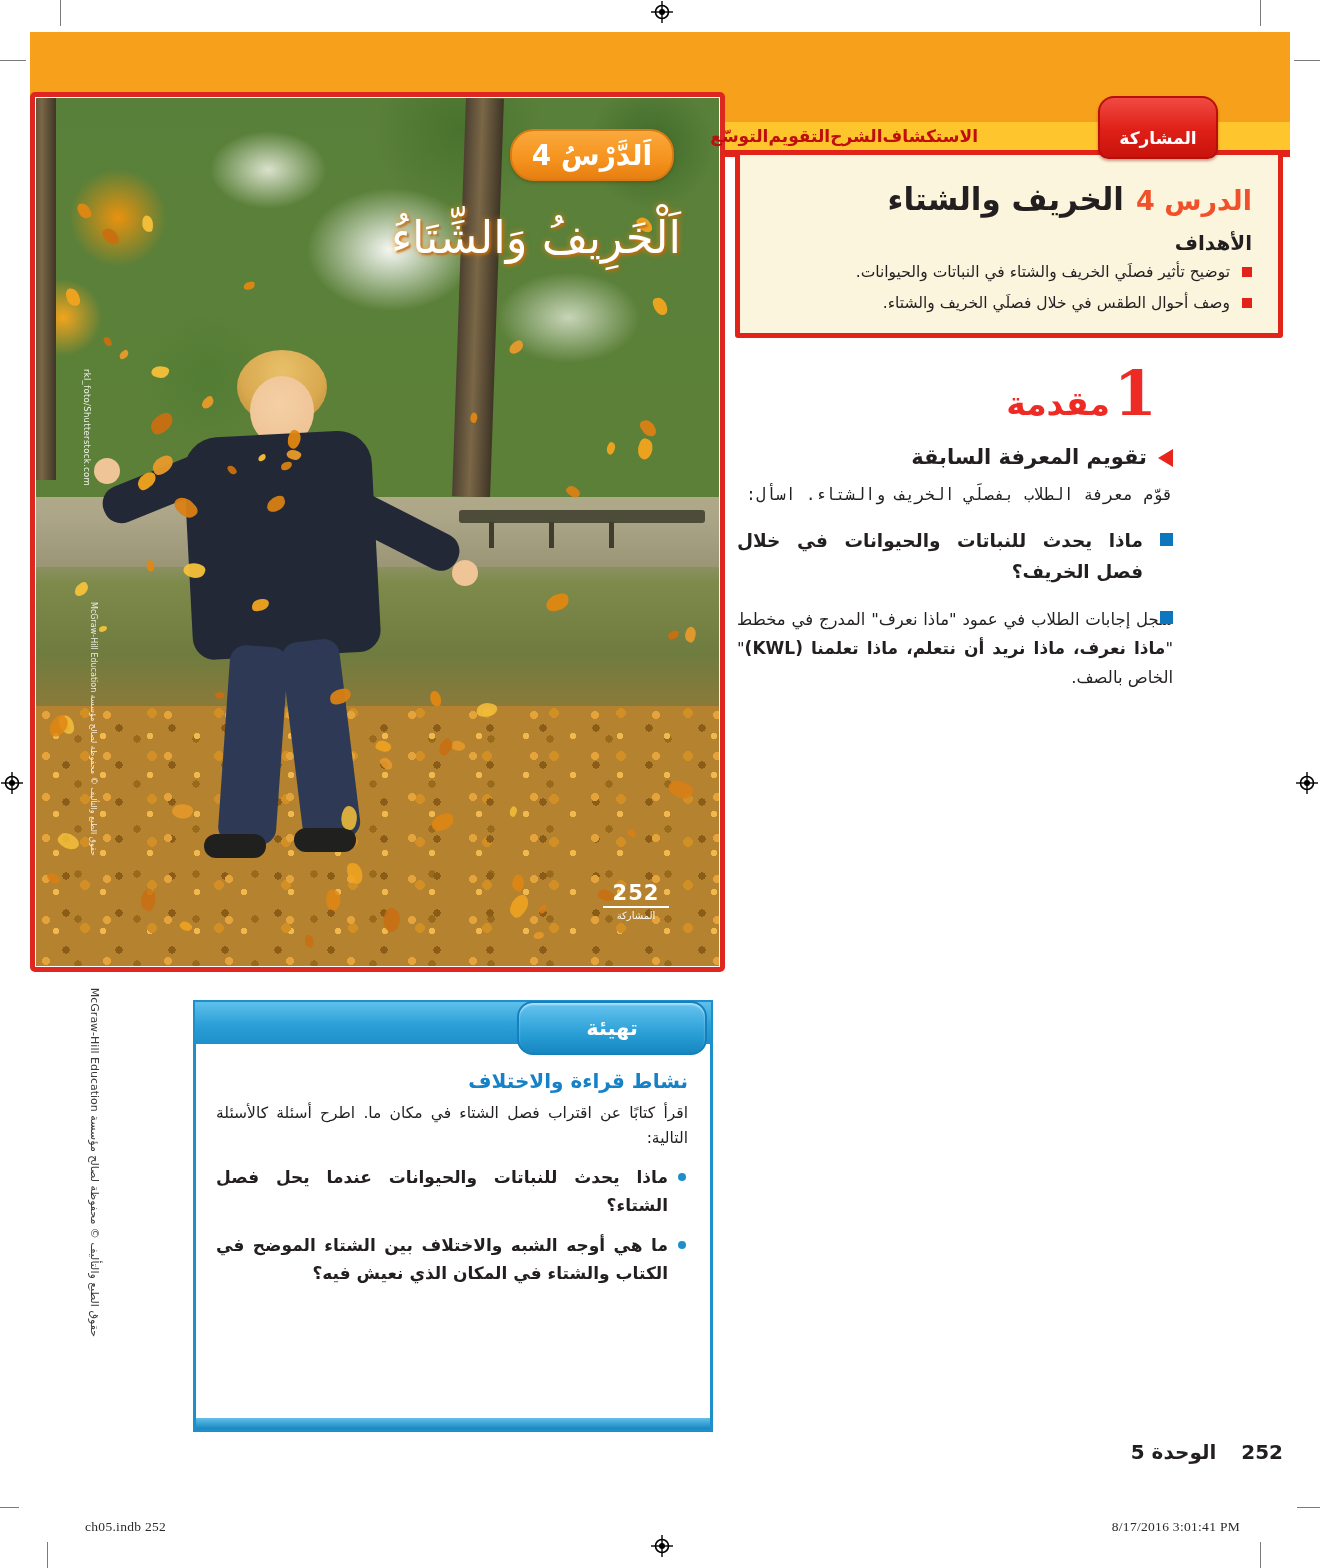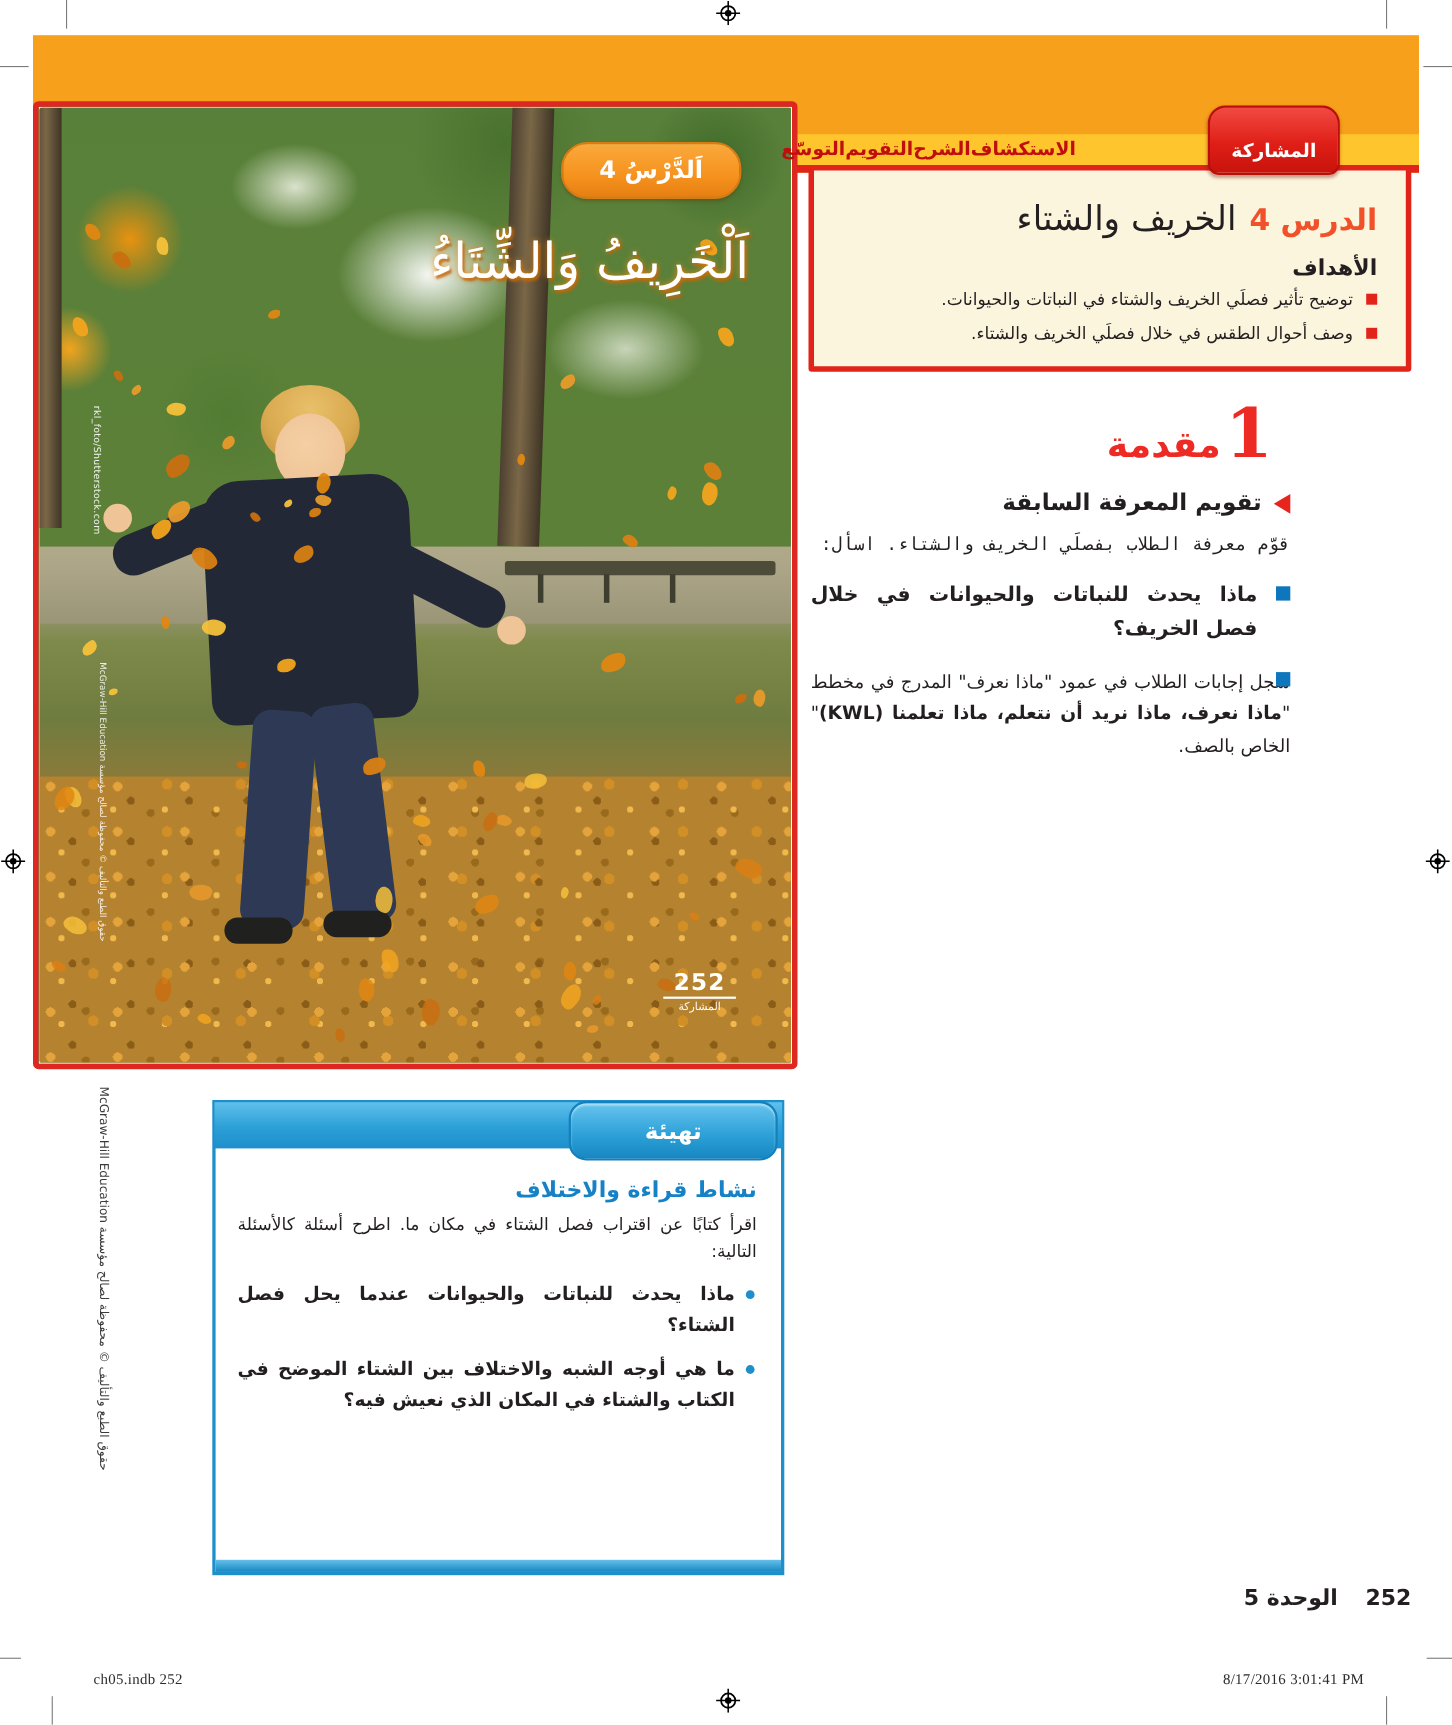--- a/index.html
+++ b/index.html
@@ -72,21 +72,21 @@
   .arm-r{left:64px;top:372px;width:118px;height:38px;background:#232836;border-radius:18px;transform:rotate(-22deg);}
   .arm-l{left:300px;top:414px;width:128px;height:38px;background:#232836;border-radius:18px;transform:rotate(27deg);}
   .hand{width:26px;height:26px;border-radius:50%;background:#efc497;}
   .leg1{left:188px;top:548px;width:58px;height:198px;background:#2e3a55;border-radius:16px;transform:rotate(4deg);}
   .leg2{left:256px;top:542px;width:58px;height:200px;background:#2e3a55;border-radius:16px;transform:rotate(-7deg);}
   .shoe{width:62px;height:24px;border-radius:12px;background:#20201e;}
 
   .lesson-badge{position:absolute;right:45px;top:31px;width:160px;height:48px;
     background:linear-gradient(#f9a93c,#f6921e 60%,#e67f12);border:2px solid #d87b12;border-radius:24px;
     display:flex;align-items:center;justify-content:center;box-shadow:0 2px 3px rgba(90,50,0,.35);}
-  .lesson-badge span{color:#fff;font-weight:bold;font-size:22px;}
+  .lesson-badge span{color:#fff;font-weight:bold;font-size:28px;}
   .photo-title{position:absolute;right:38px;top:112px;width:560px;text-align:right;direction:rtl;
     color:#fff;font-weight:normal;font-size:45px;line-height:1.25;
     text-shadow:0 0 6px rgba(234,140,20,.9),2px 2px 2px rgba(180,90,10,.8);}
   .photo-pageref{position:absolute;right:48px;top:783px;width:70px;text-align:center;color:#fff;}
   .photo-pageref .num{font-size:21px;font-weight:bold;border-bottom:2px solid #fff;
     display:inline-block;padding:0 10px 1px;letter-spacing:1px;}
   .photo-pageref .lbl{font-size:10px;margin-top:2px;direction:rtl;opacity:.95;}
 
   .vtext{position:absolute;width:0;height:0;}
   .vtext > span{position:absolute;right:0;top:0;display:inline-block;white-space:nowrap;
@@ -95,21 +95,21 @@
   .vcopy-photo{font-size:8px;color:rgba(255,255,255,.85);}
   .vcopy-page{font-size:11px;color:#3a3a3a;}
 
   
   .lesson-box{position:absolute;left:735px;top:150px;width:548px;height:188px;z-index:2;
     background:#FCF5DE;border:5px solid #E2231A;border-radius:3px;direction:rtl;
     padding:0;box-sizing:border-box;}
   .lesson-box .inner{padding:26px 26px 0 20px;text-align:right;}
   .lb-titleline{display:flex;align-items:baseline;gap:12px;direction:rtl;}
   .lb-lesson{color:#F0512A;font-weight:bold;font-size:27px;}
-  .lb-title{color:#231f20;font-weight:normal;font-size:31px;}
+  .lb-title{color:#231f20;font-weight:bold;font-size:31px;}
   .lb-objhead{font-weight:bold;font-size:20px;margin-top:14px;}
   .lb-obj{position:relative;font-size:15.5px;line-height:27px;padding-right:22px;margin-top:4px;}
   .lb-obj .sq{position:absolute;right:0;top:8px;width:10px;height:10px;background:#E2231A;}
 
   
   .intro{position:absolute;right:147px;top:366px;width:436px;direction:rtl;text-align:right;z-index:2;}
   .intro-head{display:flex;align-items:baseline;direction:rtl;margin-right:16px;}
   .intro-num{color:#ED2B24;font-weight:bold;font-size:62px;line-height:56px;font-family:"DejaVu Serif","Liberation Serif",serif;}
   .intro-title{color:#ED2B24;font-weight:bold;font-size:33px;margin-right:4px;}
   .intro-sub{position:relative;margin-top:22px;padding-right:26px;font-weight:bold;font-size:21px;}

